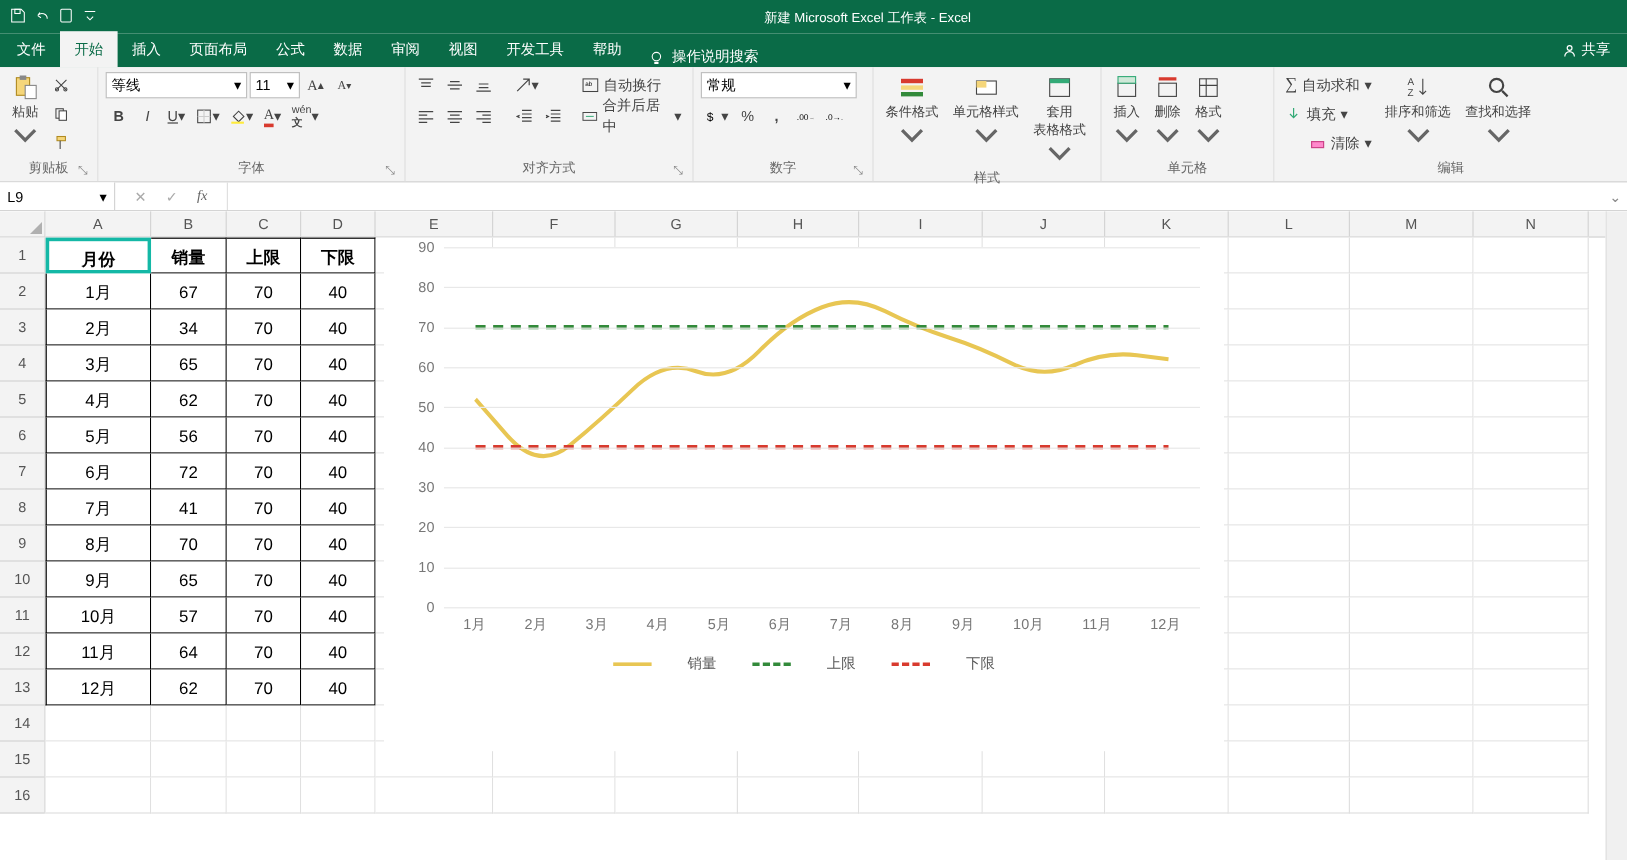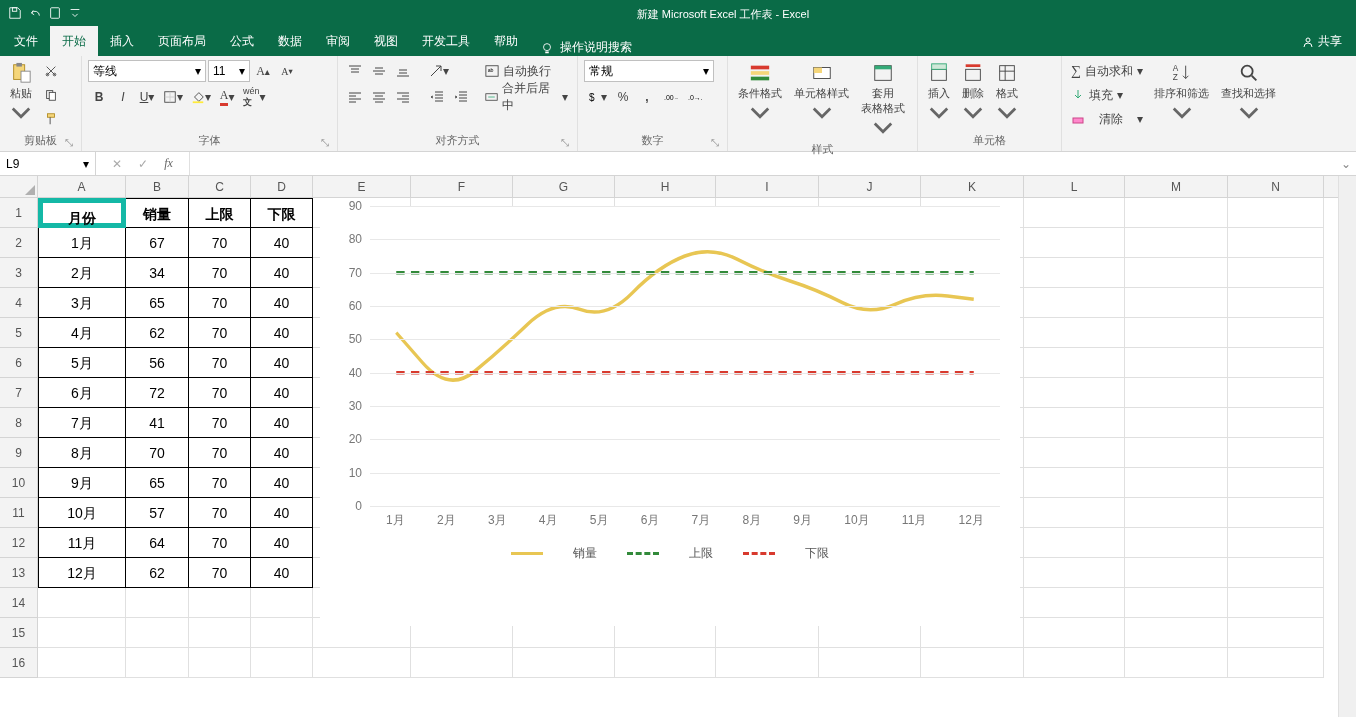--- a/index.html
+++ b/index.html
@@ -52,21 +52,21 @@
 .corner { position: absolute; left: 0; top: 0; width: 38px; height: 22px; background: #f3f3f3; border-right: 1px solid #d4d4d4; border-bottom: 1px solid #d4d4d4; }
 .corner::after { content: ''; position: absolute; right: 2px; bottom: 2px; border: 5px solid transparent; border-right-color: #b0b0b0; border-bottom-color: #b0b0b0; }
 .colheads { position: absolute; left: 38px; top: 0; right: 18px; height: 22px; display: flex; background: #f3f3f3; border-bottom: 1px solid #d4d4d4; }
 .ch { border-right: 1px solid #d4d4d4; text-align: center; font-size: 12px; color: #555; line-height: 22px; flex: 0 0 auto; }
 .rowheads { position: absolute; left: 0; top: 22px; width: 38px; background: #f3f3f3; border-right: 1px solid #d4d4d4; }
 .rh { height: 30px; border-bottom: 1px solid #d4d4d4; text-align: center; font-size: 12px; color: #555; line-height: 30px; }
 .cells { position: absolute; left: 38px; top: 22px; right: 18px; bottom: 0; }
 .cellrow { display: flex; height: 30px; }
 .cell { border-right: 1px solid #e0e0e0; border-bottom: 1px solid #e0e0e0; text-align: center; font-size: 14px; line-height: 30px; flex: 0 0 auto; background: #fff; }
 .cell.hdr { font-weight: bold; }
-.cell.b-all { border: 5px solid #14b8a6; }
+.cell.b-all { border: 3px solid #14b8a6; }
 .cell.b-tbr { border-top: 1px solid #000; border-bottom: 1px solid #000; border-right: 1px solid #000; }
 .cell.b-lbr { border-left: 1px solid #000; border-bottom: 1px solid #000; border-right: 1px solid #000; }
 .cell.b-br { border-bottom: 1px solid #000; border-right: 1px solid #000; }
 .vscroll { position: absolute; right: 0; top: 0; width: 18px; bottom: 0; background: #f0f0f0; border-left: 1px solid #e0e0e0; }
 
 
 .chart { position: absolute; left: 320px; top: 30px; width: 700px; height: 420px; background: #fff; }
 .chart-title { text-align: center; font-size: 20px; color: #555; padding: 14px 0 6px; }
 .chart-body { position: relative; height: 300px; margin: 0 20px 0 50px; }
 .ytick { position: absolute; left: -36px; width: 28px; text-align: right; font-size: 12px; color: #777; transform: translateY(-50%); }
@@ -382,21 +382,21 @@
     <div class="group-label">单元格</div>
   </div>
 
   <div class="group" style="flex:1;border-right:none">
     <div class="group-body">
       <div class="col" style="gap:2px">
         <div class="smallbtn" style="justify-content:flex-start;gap:4px"><span style="font-family:serif;font-size:14px">∑</span><span>自动求和</span> ▾</div>
         <div class="smallbtn" style="justify-content:flex-start;gap:4px"><svg viewBox="0 0 14 14">
               <path d="M7 2v8M4 7l3 3 3-3" stroke="#3a7" fill="none"></path>
             </svg><span>填充</span> ▾</div>
-        <div class="smallbtn" style="justify-content:space-between;gap:4px"><svg viewBox="0 0 14 14">
+        <div class="smallbtn" style="justify-content:flex-end;gap:4px"><svg viewBox="0 0 14 14">
               <rect x="2" y="6" width="10" height="5" fill="#f8c" stroke="#c48"></rect>
             </svg><span>清除</span> ▾</div>
       </div>
       <div class="bigbtn">
           <svg viewBox="0 0 24 24">
             <text x="2" y="10" font-size="9" fill="#444">A</text>
             <text x="2" y="20" font-size="9" fill="#444">Z</text>
             <path d="M16 4v14M13 15l3 3 3-3" stroke="#444" fill="none"></path>
           </svg>
           <span>排序和筛选</span>
@@ -408,20 +408,21 @@
           <svg viewBox="0 0 24 24">
             <circle cx="10" cy="10" r="6" fill="none" stroke="#444" stroke-width="2"></circle>
             <path d="M15 15l5 5" stroke="#444" stroke-width="2"></path>
           </svg>
           <span>查找和选择</span>
           <svg class="dd" viewBox="0 0 8 8">
             <path d="M1 2l3 3 3-3" fill="none" stroke="#666"></path>
           </svg>
         </div>
     </div>
+    <div class="group-label">编辑</div>
   </div>
 </div>
 
 <div class="fbar">
   <div class="namebox">
       <span>L9</span>
       <span>▾</span>
     </div>
   <div class="fbtns">
     <span>✕</span>

